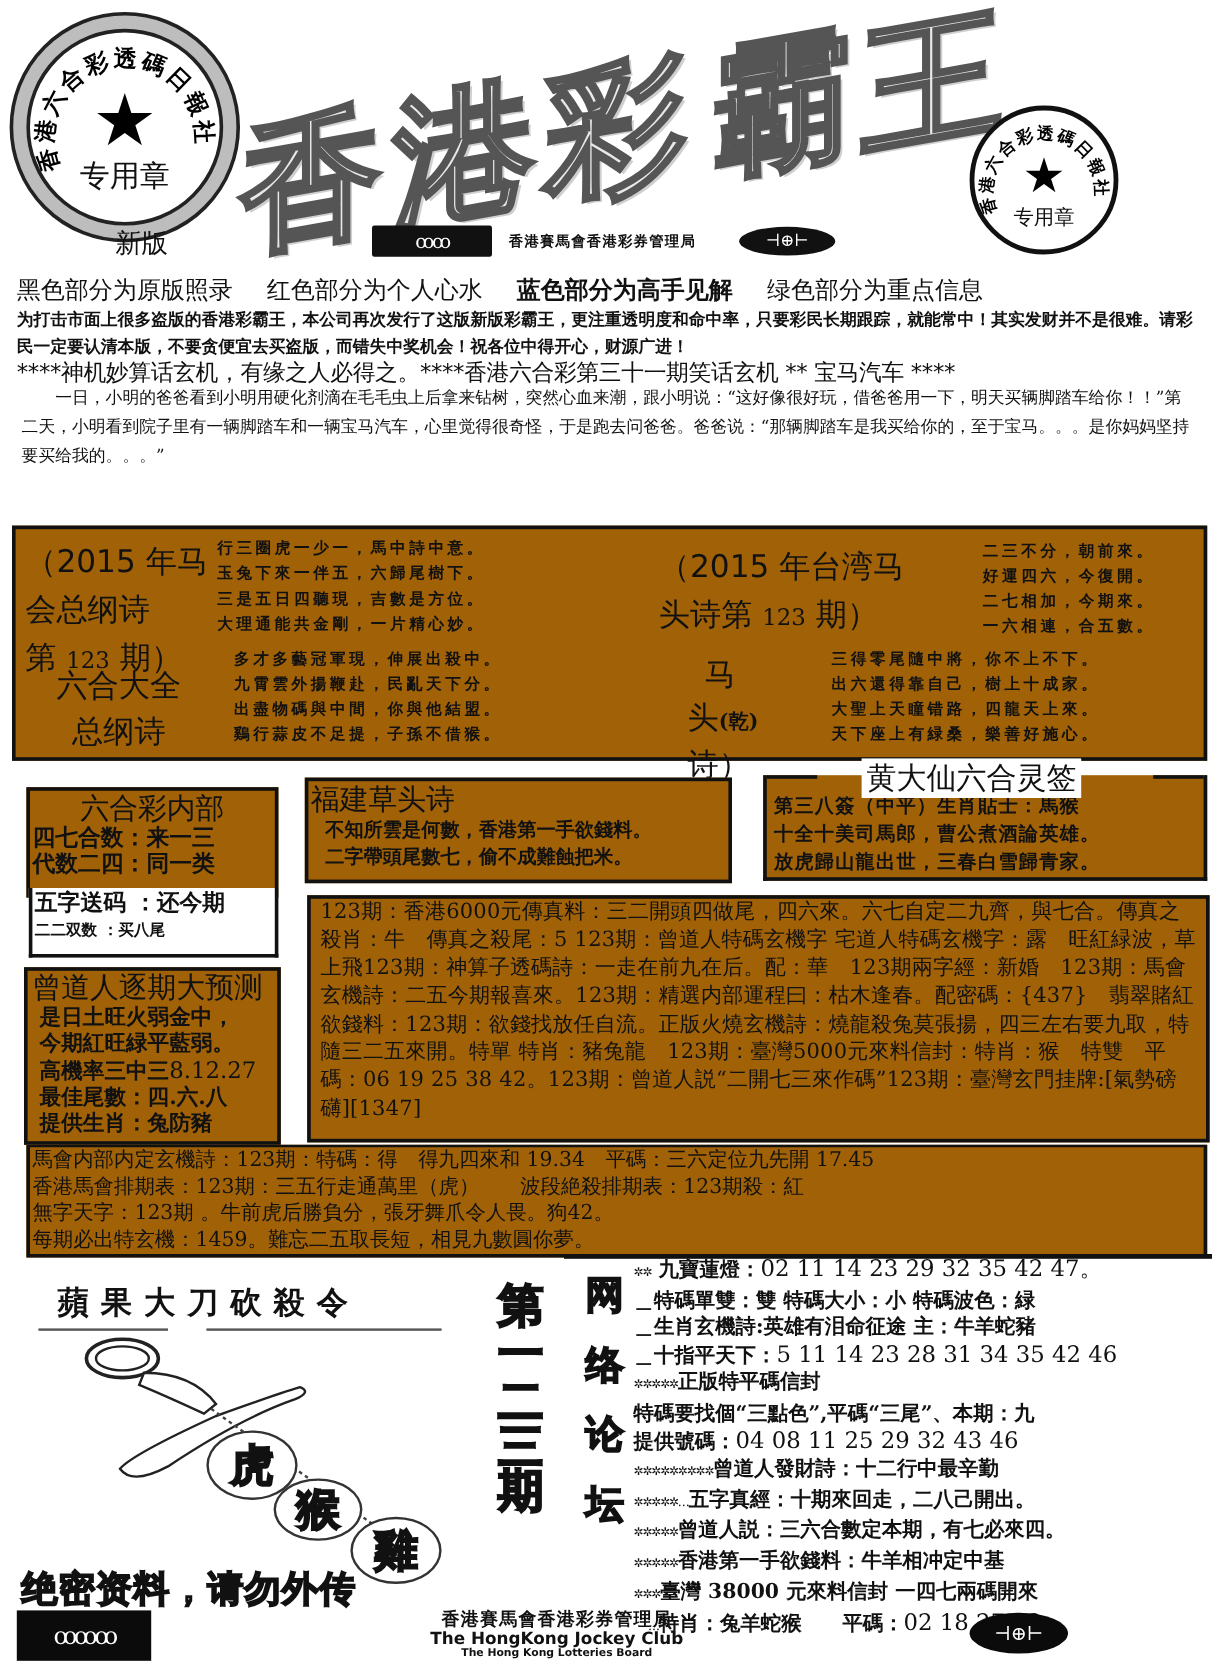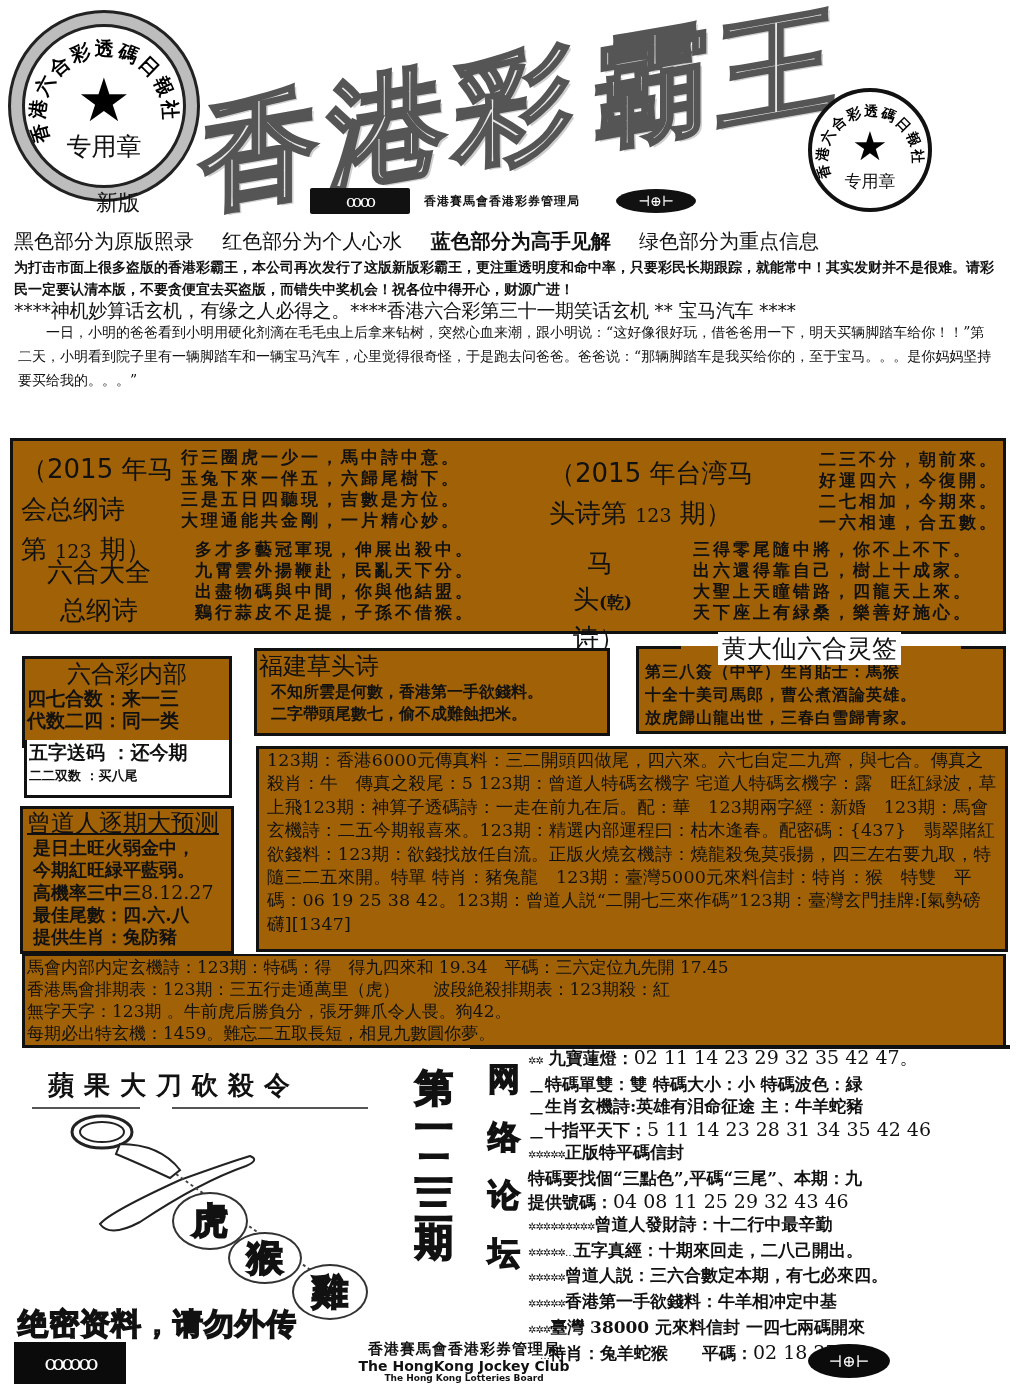--- a/index.html
+++ b/index.html
@@ -37,32 +37,32 @@
   .intro { left: 14px; top: 256px; width: 992px; font-size: 14px; line-height: 22px; font-weight: bold; }
   .shenji { left: 14px; top: 298px; width: 1000px; font-family: "DejaVu Sans", sans-serif; font-size: 19px; white-space: nowrap; letter-spacing: -0.3px; }
   .joke { left: 18px; top: 320px; width: 975px; font-size: 14px; line-height: 24px; text-indent: 28px; }
 
   
   .box { position: absolute; border: 3px solid #111; background: #a16207; }
   .poem-box { left: 10px; top: 438px; width: 996px; height: 196px; }
   .pb-lt { left: 8px; top: 8px; width: 160px; font-size: 26px; line-height: 40px; font-family: "DejaVu Sans", sans-serif; }
   .pb-lt .num { font-family: "DejaVu Serif", serif; font-size: 19px; }
   .pb-lb { left: 16px; top: 112px; width: 140px; text-align: center; font-size: 26px; line-height: 38px; font-family: "DejaVu Sans", sans-serif; }
-  .poem-lines { position: absolute; font-size: 17px; line-height: 21px; letter-spacing: 3px; font-weight: bold; white-space: nowrap; }
+  .poem-lines { position: absolute; font-size: 13px; line-height: 21px; letter-spacing: 3px; font-weight: bold; white-space: nowrap; font-family: Liberation Mono, monospace; }
   .pb-rt { left: 536px; top: 12px; width: 240px; font-size: 26px; line-height: 40px; font-family: "DejaVu Sans", sans-serif; }
   .pb-rt .num { font-family: "DejaVu Serif", serif; font-size: 19px; }
   .pb-rb { left: 560px; top: 104px; font-size: 26px; line-height: 36px; font-family: "DejaVu Sans", sans-serif; }
   .pb-rb small { font-size: 17px; font-weight: bold; font-family: "DejaVu Serif", serif; }
 
   
   .inner-box { left: 22px; top: 654px; width: 210px; height: 94px; border-width: 3px; }
   .inner-box .ttl { text-align: center; font-size: 24px; font-family: "DejaVu Sans", sans-serif; line-height: 26px; margin-top: 2px; }
   .inner-box .ln { font-size: 19px; line-height: 22px; font-weight: bold; padding-left: 2px; white-space: nowrap; }
   .zeng-box { left: 20px; top: 806px; width: 214px; height: 148px; }
-  .zeng-box .ttl { font-size: 24px; font-family: "DejaVu Sans", sans-serif; line-height: 28px; padding-left: 4px; text-decoration: underline; }
+  .zeng-box .ttl { font-size: 24px; font-family: "DejaVu Sans", sans-serif; line-height: 28px; padding-left: 4px; }
   .zeng-box .ln { font-size: 18px; line-height: 22px; font-weight: bold; padding-left: 10px; white-space: nowrap; }
   .zeng-box .ln .nm { font-weight: normal; font-size: 19px; }
 
   
   .fujian-box { left: 254px; top: 648px; width: 356px; height: 88px; }
   .fujian-box .ttl { font-size: 24px; font-family: "DejaVu Sans", sans-serif; line-height: 30px; padding-left: 2px; }
   .fujian-box .ln { font-size: 16px; line-height: 22px; padding-left: 14px; font-weight: bold; white-space: nowrap; }
 
   
   .hdx-box { left: 636px; top: 646px; width: 370px; height: 88px; border-width: 3px; border-top: none; }

